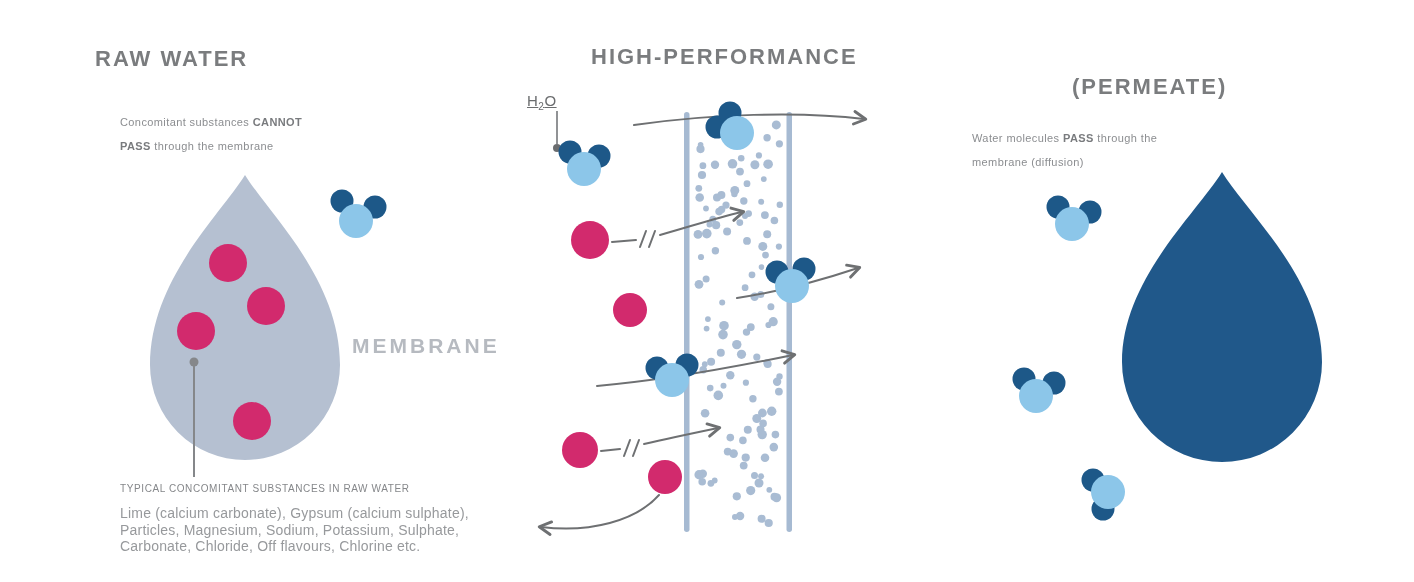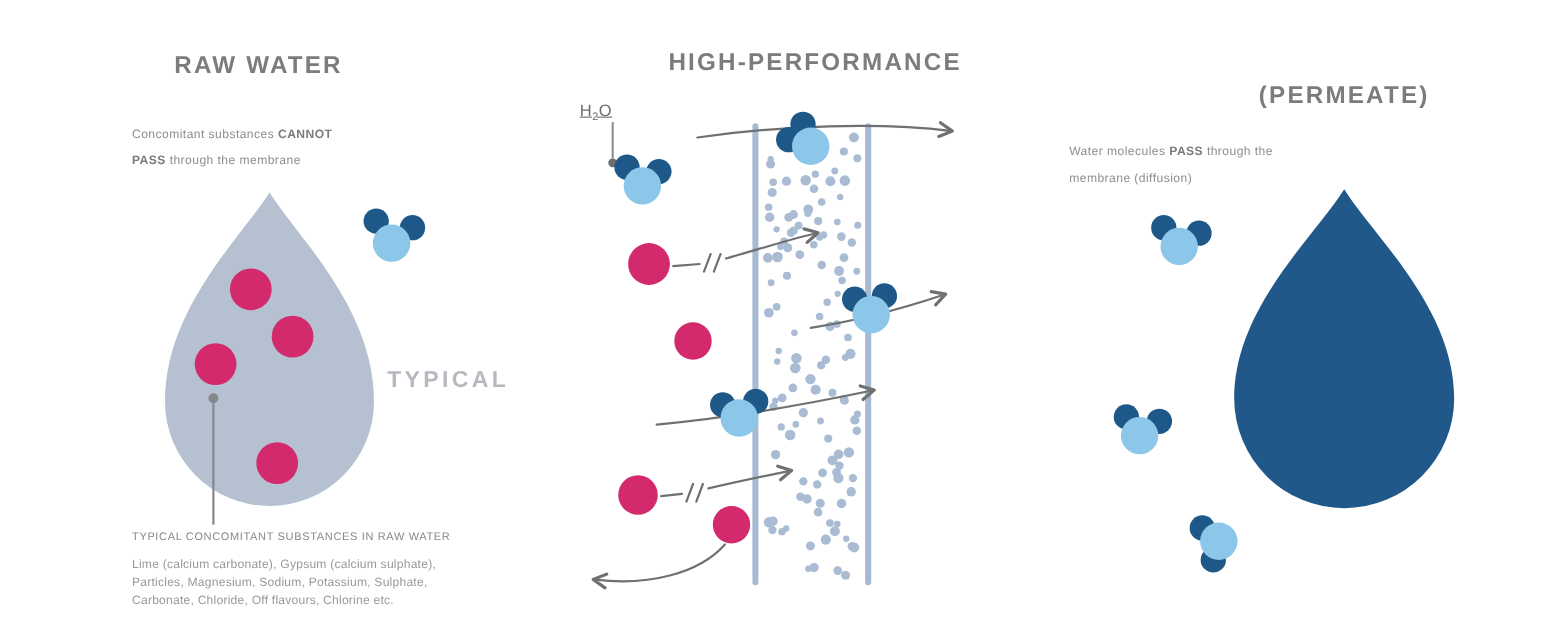--- a/index.html
+++ b/index.html
@@ -11,21 +11,20 @@
     background: #ffffff;
     overflow: hidden;
   }
   svg.gfx { position: absolute; left: 0; top: 0; }
   .txt { position: absolute; }
   .panel-title {
     font-size: 22px;
     font-weight: bold;
     letter-spacing: 2px;
     color: #7a7c7e;
-    text-align: center;
     line-height: 30px;
   }
   .panel-desc {
     font-size: 11px;
     color: #8b8d90;
     letter-spacing: 0.4px;
     line-height: 24px;
   }
   .panel-desc b { color: #797b7e; }
   .pressure-label {
@@ -33,21 +32,21 @@
     font-weight: bold;
     letter-spacing: 3px;
     color: #b6bac0;
   }
   .caption-title {
     font-size: 10px;
     color: #85878a;
     letter-spacing: 0.6px;
   }
   .caption-body {
-    font-size: 11px;
+    font-size: 14px;
     color: #97999c;
     letter-spacing: 0.2px;
     line-height: 16.5px;
   }
   .h2o-label {
     font-size: 15px;
     color: #6b6d6f;
     letter-spacing: 0.5px;
     text-decoration: underline;
   }
@@ -281,21 +280,21 @@
           <circle cx="1103" cy="509" r="11.5" fill="#1d5888"></circle>
           <circle cx="1108" cy="492" r="17" fill="#8cc6e9"></circle>
         </g>
       </g>
   </svg>
 
   <div class="txt panel-title" style="left:95px; top:44px; width:280px;">RAW WATER</div>
 
   <div class="txt panel-desc" style="left:120px; top:110px; width:300px;"><span>Concomitant substances </span><b>CANNOT</b><br><b>PASS</b><span> through the membrane</span></div>
 
-  <div class="txt pressure-label" style="left:352px; top:334px;">TYPICAL</div>
+  <div class="txt pressure-label" style="left:352px; top:334px;">MEMBRANE</div>
 
   <div class="txt caption-title" style="left:120px; top:483px;">TYPICAL CONCOMITANT SUBSTANCES IN RAW WATER</div>
 
   <div class="txt caption-body" style="left:120px; top:505px;"><span>Lime (calcium carbonate), Gypsum (calcium sulphate),</span><br><span>Particles, Magnesium, Sodium, Potassium, Sulphate,</span><br><span>Carbonate, Chloride, Off flavours, Chlorine etc.</span></div>
 
   <div class="txt panel-title" style="left:591px; top:42px; width:300px;"><span>HIGH-PERFORMANCE</span><br></div>
 
   <div class="txt h2o-label" style="left:527px; top:92px;"><span>H</span><sub>2</sub><span>O</span></div>
 
   <div class="txt panel-title" style="left:1072px; top:42px; width:300px;"><br><span>(PERMEATE)</span></div>

